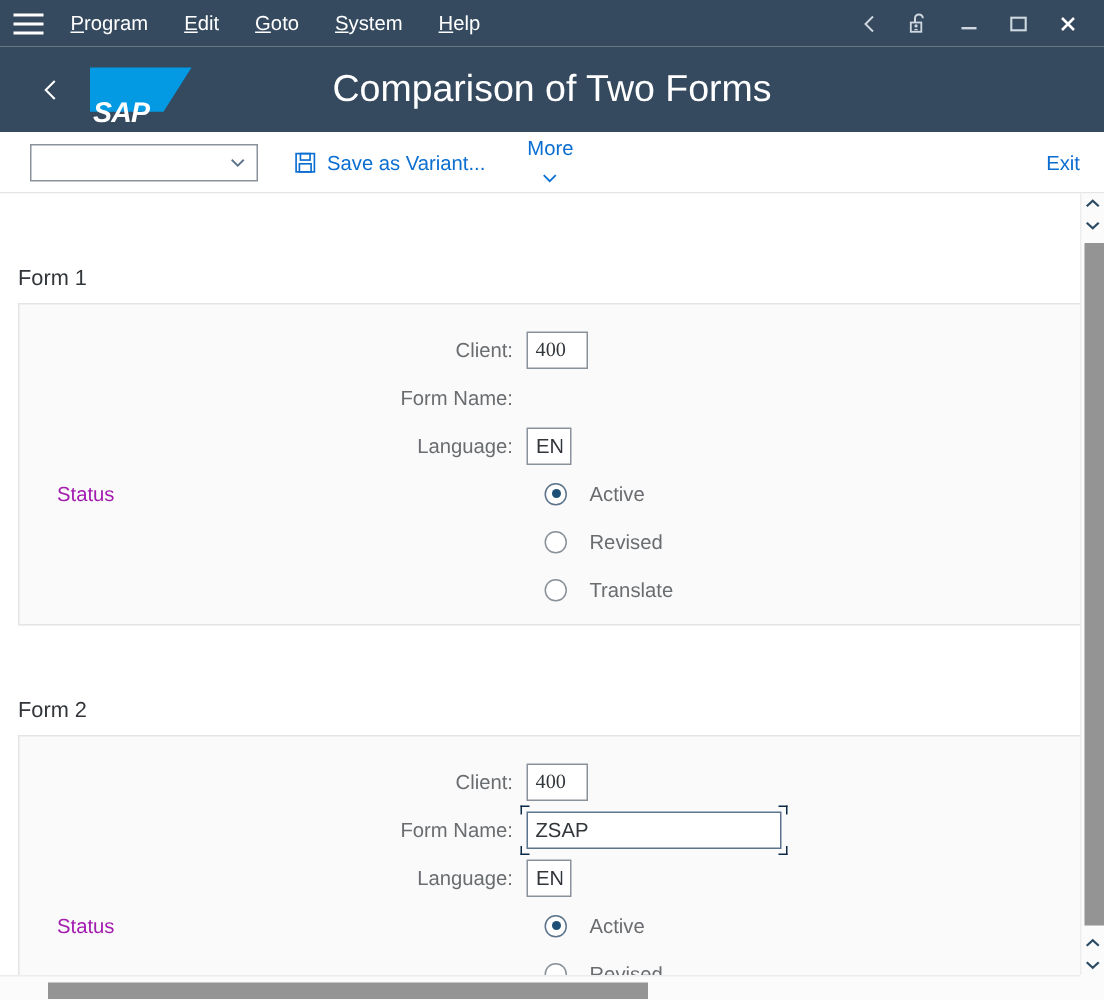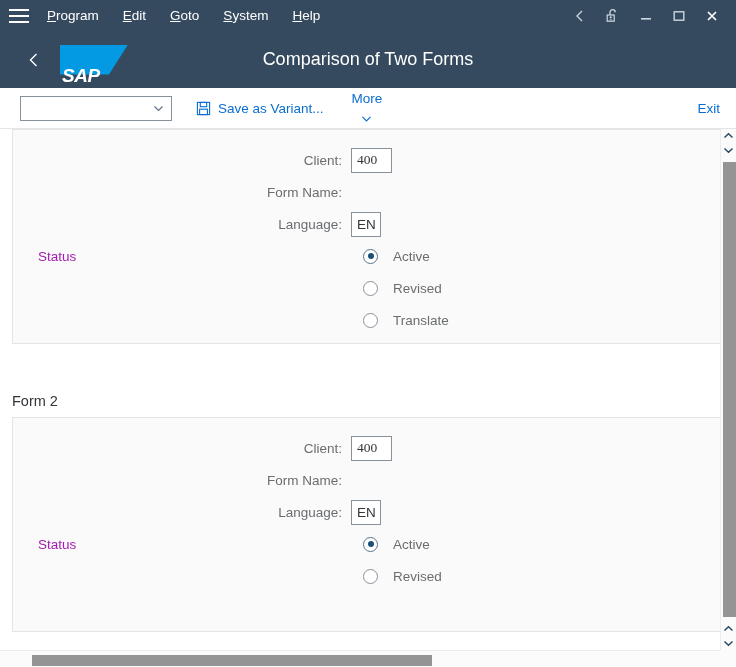--- a/index.html
+++ b/index.html
@@ -89,21 +89,21 @@
     letter-spacing: -0.5px;
     padding-left: 2px;
     font-family: "Liberation Sans", sans-serif;
     margin-top: 33px;
   }
   .shell-title {
     position: absolute;
     left: 0; right: 0;
     text-align: center;
     color: #ffffff;
-    font-size: 18px;
+    font-size: 25px;
     pointer-events: none;
   }
 
   
   .toolbar {
     height: 41px;
     background: #ffffff;
     border-bottom: 1px solid #e5e5e5;
     display: flex;
     align-items: center;
@@ -363,20 +363,21 @@
         <path d="M2.5 4.8 L6.5 8.8 L10.5 4.8" stroke="#0a6ed1" stroke-width="1.2" fill="none"></path>
       </svg>
   </div>
 
   <div class="exit-link">Exit</div>
 </div>
 
 <div class="content">
   <div class="scroll-inner">
 
+    <div class="group-title first">Form 1</div>
     <div class="panel p1">
 
       <div class="row">
         <div class="lbl">Client:</div>
         <input class="inp w-client" value="400" style="">
       </div>
 
       <div class="row">
         <div class="lbl">Form Name:</div>
       </div>
@@ -410,20 +411,24 @@
     <div class="group-title">Form 2</div>
     <div class="panel p2">
 
       <div class="row">
         <div class="lbl">Client:</div>
         <input class="inp w-client" value="400" style="">
       </div>
 
       <div class="row">
         <div class="lbl">Form Name:</div>
+        <span class="focus-wrap">
+          <input class="inp w-name" value="ZSAP" style="">
+          <span class="c tl"></span><span class="c tr"></span><span class="c bl"></span><span class="c br"></span>
+        </span>
       </div>
 
       <div class="row">
         <div class="lbl">Language:</div>
         <input class="inp w-lang" value="EN" style="">
       </div>
 
       <div class="radio-row">
         <div class="spacer">Status</div>
         <div class="radio-circle sel">

